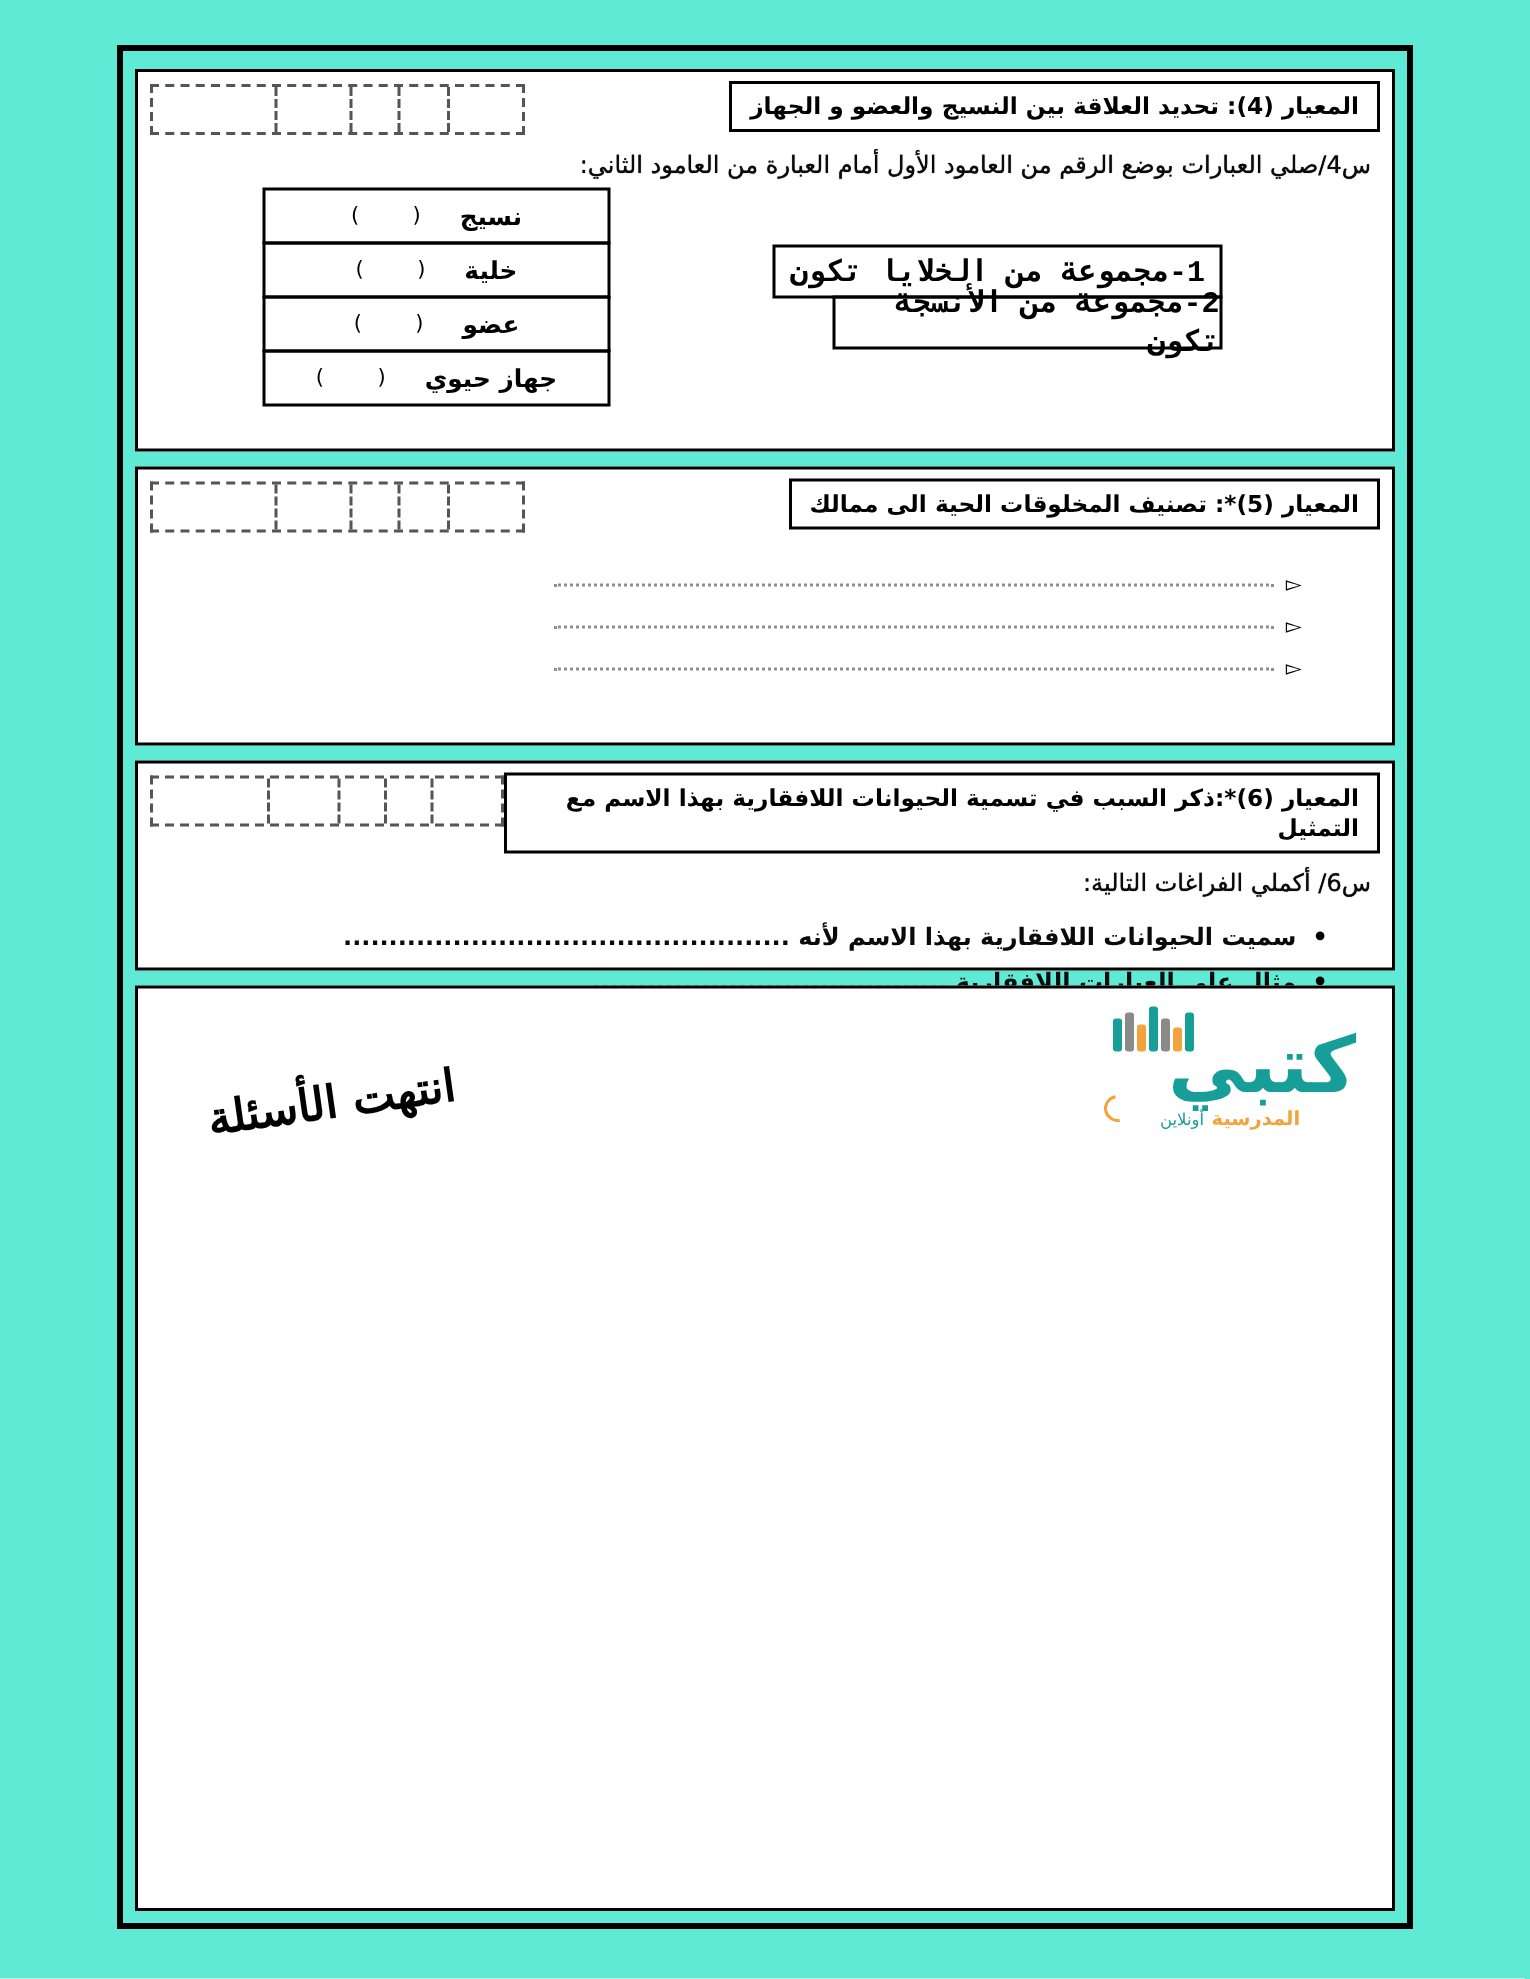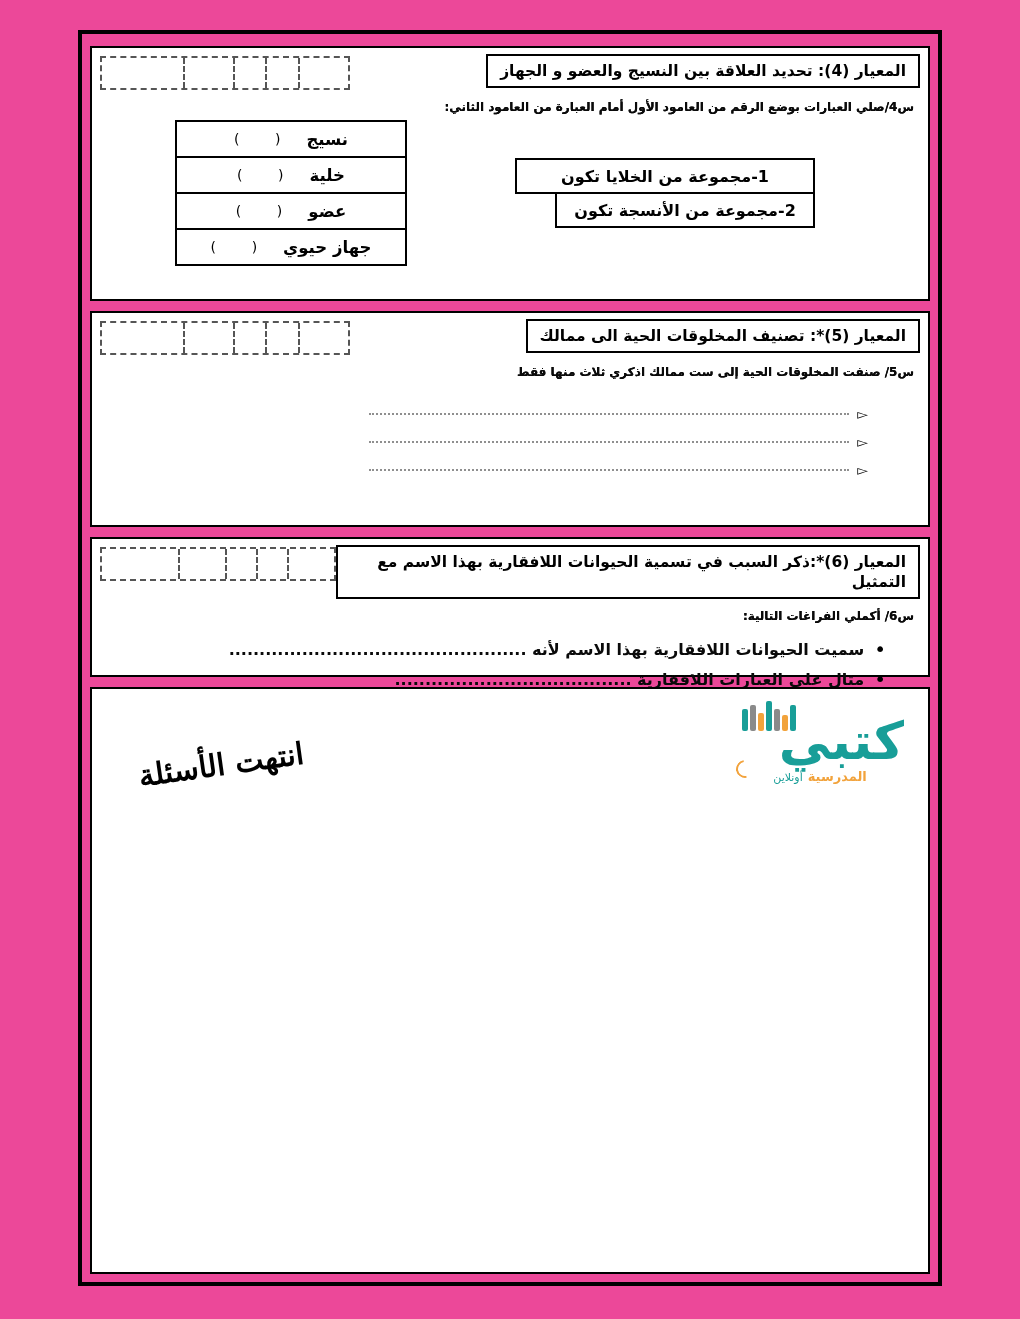--- a/index.html
+++ b/index.html
@@ -1,41 +1,41 @@
 <!DOCTYPE html>
 <html lang="ar"><head>
 <meta charset="utf-8">
 <style>
   html,body{margin:0;padding:0;background:#ffffff;}
   body{font-family:"DejaVu Sans", sans-serif; color:#000;}
-  .page{position:relative;width:1020px;height:1319px;background:#ec4899;overflow:hidden;}
+  .page{position:relative;width:1020px;height:1319px;background:#5eead4;overflow:hidden;}
   .frame{position:absolute;left:78px;top:30px;width:864px;height:1256px;border:4px solid #000;
          box-sizing:border-box;padding:12px 8px 8px 8px;direction:rtl;
          display:flex;flex-direction:column;gap:10px;}
   .box{border:2px solid #000;box-sizing:border-box;background:#fff;padding:6px 8px;position:relative;}
   .sec-s4{height:255px;}
-  .sec-s5{height:216px;}
+  .sec-s5{height:186px;}
   .sec-s6{height:140px;}
   .sec-end{flex:1;}
   
   .sec-header{display:flex;justify-content:space-between;align-items:flex-start;}
   .std-label{border:2px solid #000;padding:5px 12px;font-weight:bold;font-size:15.5px;line-height:1.3;}
   .score-strip{width:250px;height:34px;border:2px dashed #555;box-sizing:border-box;
                display:flex;direction:ltr;margin-top:2px;}
   .score-cell{border-right:2px dashed #555;}
   .score-cell:last-child{border-right:none;}
   .sc1{flex:1.7;} .sc2{flex:1;} .sc3{flex:0.65;} .sc4{flex:0.65;} .sc5{flex:1;}
-  .question{font-weight:bold;font-size:12px;color:#0a0a0a;margin:10px 6px 0 0;
+  .question{font-weight:normal;font-size:16px;color:#0a0a0a;margin:10px 6px 0 0;
             text-shadow:0 0 0.6px #000;}
   
   .match-row{display:flex;justify-content:space-between;align-items:flex-start;
              padding:0 105px 0 75px;}
   .phrases{width:300px;margin-top:44px;}
   .p-row{border:2px solid #000;height:36px;box-sizing:border-box;display:flex;
-         align-items:center;justify-content:center;font-weight:bold;font-size:16px;}
+         align-items:center;justify-content:center;font-weight:bold;font-size:20px;font-family:Liberation Mono, monospace;}
   .p-row + .p-row{margin-top:-2px;margin-left:40px;}
   .terms{width:232px;margin-top:6px;}
   .t-row{border:2px solid #000;height:38px;box-sizing:border-box;display:flex;
          align-items:center;justify-content:center;gap:26px;}
   .t-row + .t-row{margin-top:-2px;}
   .t-name{font-weight:bold;font-size:16.5px;}
   .t-slot{white-space:pre;font-size:14px;color:#000;}
   
   .answers{margin-top:28px;display:flex;flex-direction:column;gap:15px;}
   .a-row{display:flex;align-items:center;padding-right:52px;gap:8px;height:13px;}
@@ -114,21 +114,20 @@
       <div class="sec-header">
         <div class="std-label">المعيار (5)*: تصنيف المخلوقات الحية الى ممالك</div>
         <div class="score-strip">
           <div class="score-cell sc1"></div>
           <div class="score-cell sc2"></div>
           <div class="score-cell sc3"></div>
           <div class="score-cell sc4"></div>
           <div class="score-cell sc5"></div>
         </div>
       </div>
-      <div class="question">س5/ صنفت المخلوقات الحية إلى ست ممالك اذكري ثلاث منها فقط</div>
       <div class="answers">
         <div class="a-row">
           <span class="a-arrow">▻</span>
           <div class="dotline"></div>
         </div>
         <div class="a-row">
           <span class="a-arrow">▻</span>
           <div class="dotline"></div>
         </div>
         <div class="a-row">

